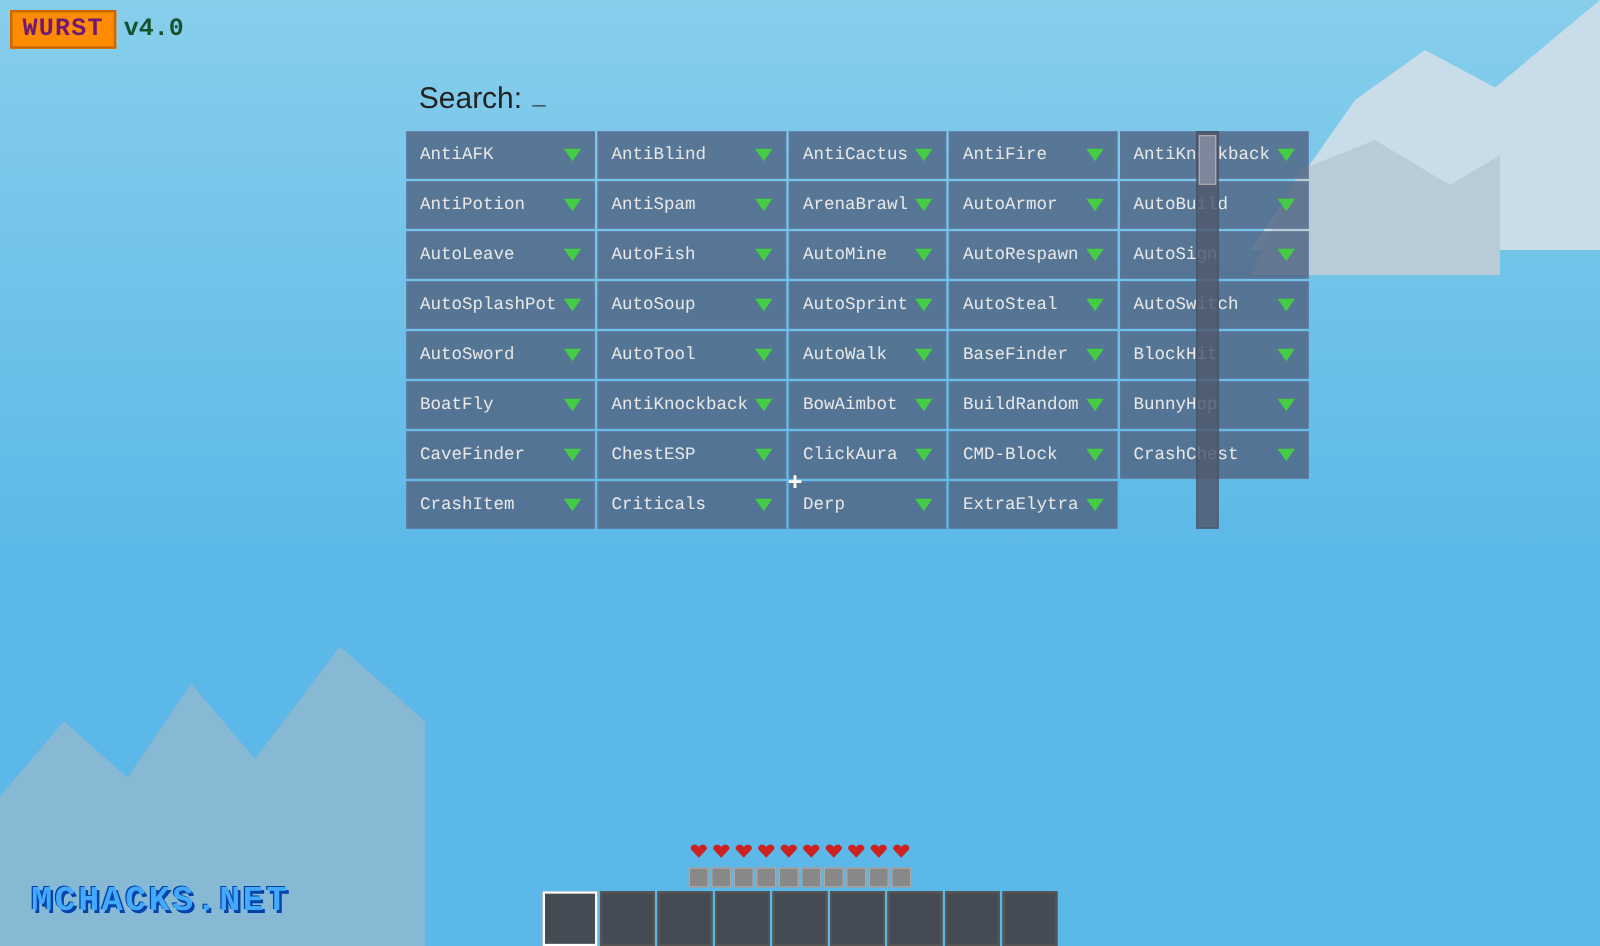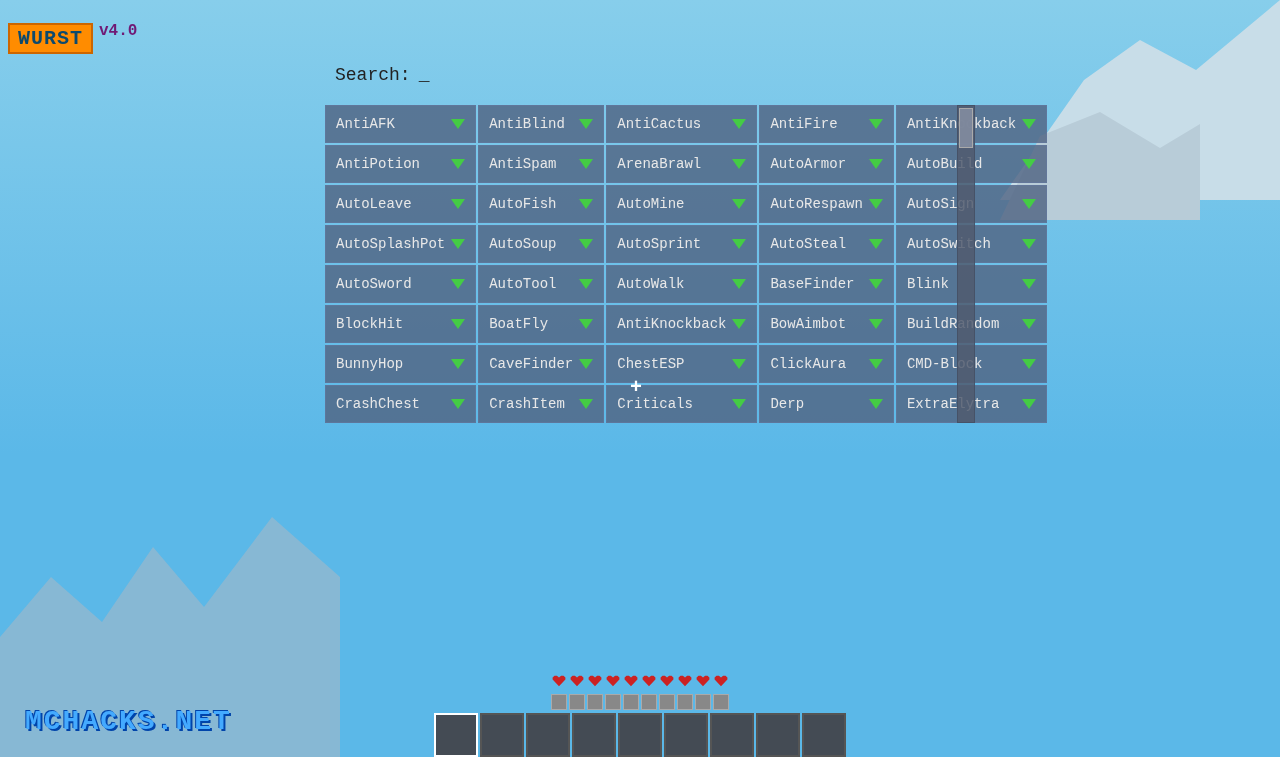--- a/index.html
+++ b/index.html
@@ -55,45 +55,44 @@
       align-items: center;
       gap: 6px;
     }
     .wurst-badge {
       background: #ff8c00;
       border: 2px solid #cc6600;
       padding: 2px 8px;
       font-size: 20px;
       font-weight: bold;
       font-family: 'Courier New', monospace;
-      color: #0c4a6e;
+      color: #701a75;
       letter-spacing: 1px;
-      margin-top: 15px;
     }
     .wurst-version {
-      color: #701a75;
-      font-size: 16px;
+      color: #14532d;
+      font-size: 20px;
       font-weight: bold;
       font-family: 'Courier New', monospace;
     }
 
     
     .search-bar {
       position: absolute;
       top: 65px;
       left: 335px;
       z-index: 10;
       display: flex;
       align-items: center;
       gap: 8px;
     }
     .search-label {
       color: #222;
-      font-size: 18px;
-      font-family: Liberation Mono, monospace;
+      font-size: 24px;
+      font-family: Liberation Sans, sans-serif;
     }
     .search-cursor {
       color: #222;
       font-size: 18px;
       font-family: 'Courier New', monospace;
     }
 
     
     .module-container {
       position: absolute;
@@ -356,24 +355,20 @@
         </div>
         <div class="module-btn">
           <span class="module-name">AutoWalk</span>
           <div class="module-arrow"></div>
         </div>
         <div class="module-btn">
           <span class="module-name">BaseFinder</span>
           <div class="module-arrow"></div>
         </div>
         <div class="module-btn">
-          <span class="module-name">Blink</span>
-          <div class="module-arrow"></div>
-        </div>
-        <div class="module-btn">
           <span class="module-name">BlockHit</span>
           <div class="module-arrow"></div>
         </div>
         <div class="module-btn">
           <span class="module-name">BoatFly</span>
           <div class="module-arrow"></div>
         </div>
         <div class="module-btn">
           <span class="module-name">AntiKnockback</span>
           <div class="module-arrow"></div>

